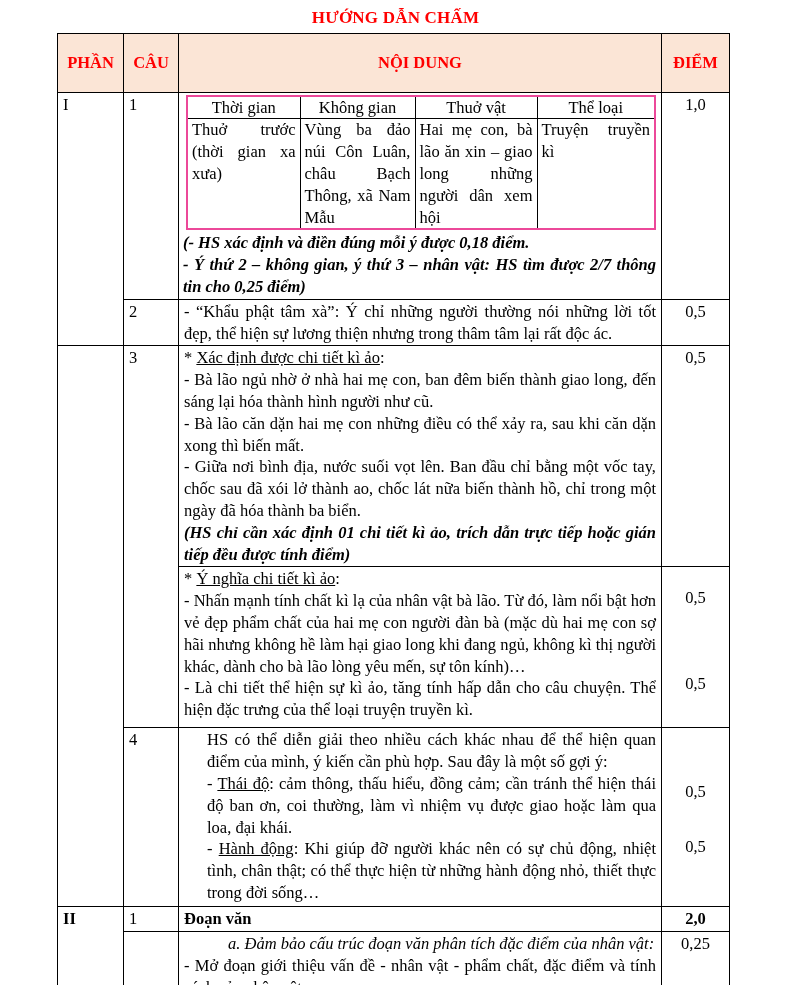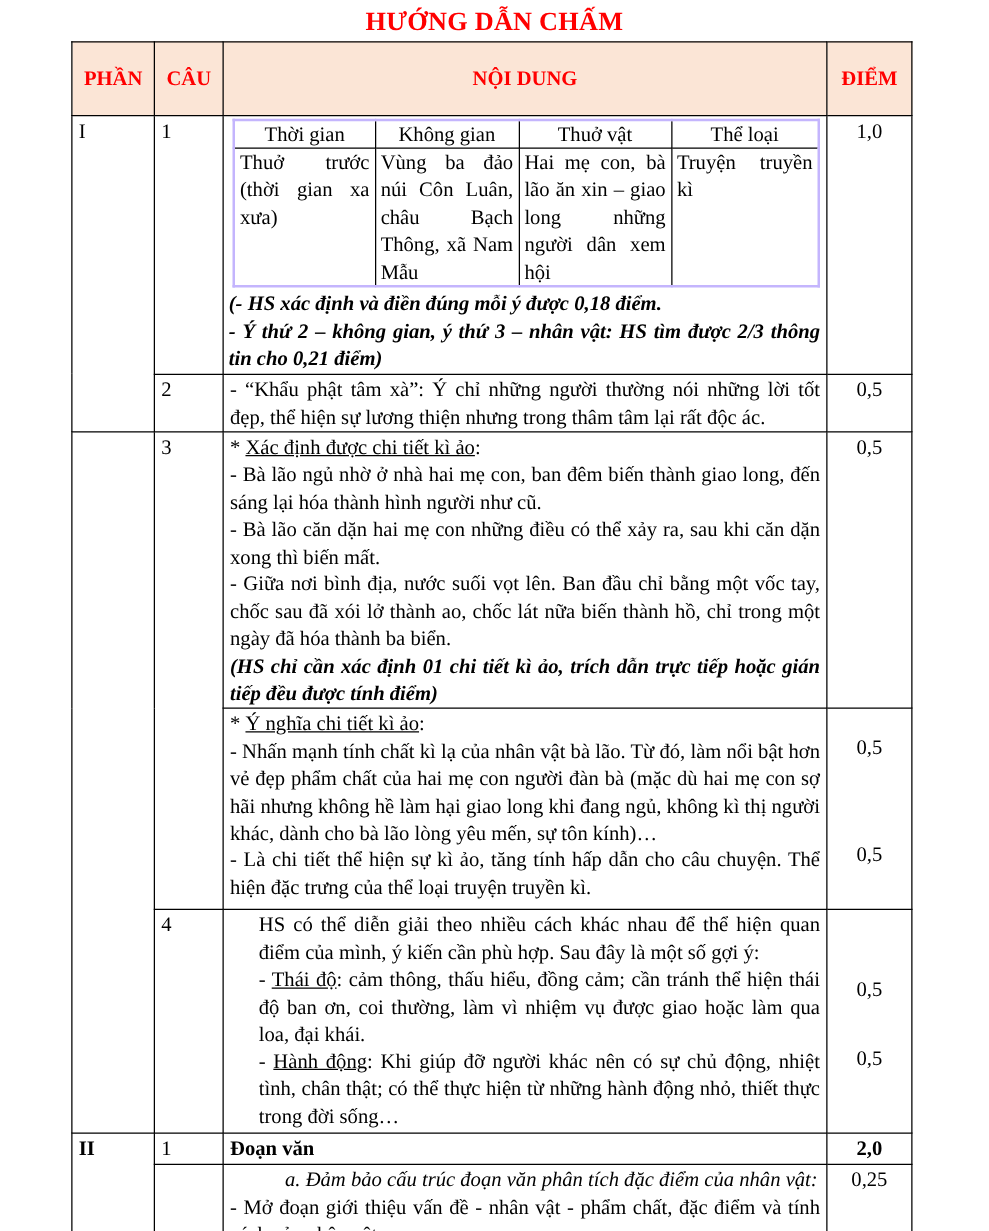--- a/index.html
+++ b/index.html
@@ -11,21 +11,21 @@
     background:#fff;
     font-family:"Liberation Serif","DejaVu Serif",serif;
     font-size:16.5px;
     line-height:21.8px;
     color:#000;
   }
   .doc-title {
     margin-top:7px;
     text-align:center;
     font-weight:bold;
-    font-size:21px;
+    font-size:17px;
     color:#FF0000;
     letter-spacing:0.2px;
   }
   table.main {
     border-collapse:collapse;
     margin-left:57px;
     margin-top:4px;
     width:672px;
     table-layout:fixed;
   }
@@ -51,21 +51,21 @@
   .bold { font-weight:bold; }
   .bi { font-weight:bold; font-style:italic; }
   .it { font-style:italic;margin-left:44px; }
   .ul { text-decoration:underline; }
   
   table.inner {
     border-collapse:collapse;
     width:468px;
     margin:1px 0 2px 3px;
     table-layout:fixed;
-    border:2px solid #c4b5fd;
+    border:2px solid #ec4899;
   }
   table.inner td, table.inner th {
     border:1px solid #000;
     vertical-align:top;
     padding:0 4px;
   }
   table.inner th { font-weight:normal; text-align:center; height:22px; }
   table.inner td { text-align:justify; height:109px; }
   p.line { text-align:justify; }
 </style>
@@ -112,21 +112,21 @@
           </tr>
           <tr>
             <td>Thuở trước (thời gian xa xưa)</td>
             <td>Vùng ba đảo núi Côn Luân, châu Bạch Thông, xã Nam Mẫu</td>
             <td>Hai mẹ con, bà lão ăn xin – giao long những người dân xem hội</td>
             <td>Truyện truyền kì</td>
           </tr>
         </tbody>
             </table>
         <p class="line bi">(- HS xác định và điền đúng mỗi ý được 0,18 điểm.</p>
-        <p class="line bi">- Ý thứ 2 – không gian, ý thứ 3 – nhân vật: HS tìm được 2/3 thông tin cho 0,21 điểm)</p>
+        <p class="line bi">- Ý thứ 2 – không gian, ý thứ 3 – nhân vật: HS tìm được 2/7 thông tin cho 0,25 điểm)</p>
       </td>
       <td class="diem">
         <span class="pt">1,0</span>
       </td>
     </tr>
 
     <tr>
       <td class="cau">2</td>
       <td class="noidung">
         <p class="line">- “Khẩu phật tâm xà”: Ý chỉ những người thường nói những lời tốt đẹp, thể hiện sự lương thiện nhưng trong thâm tâm lại rất độc ác.</p>

